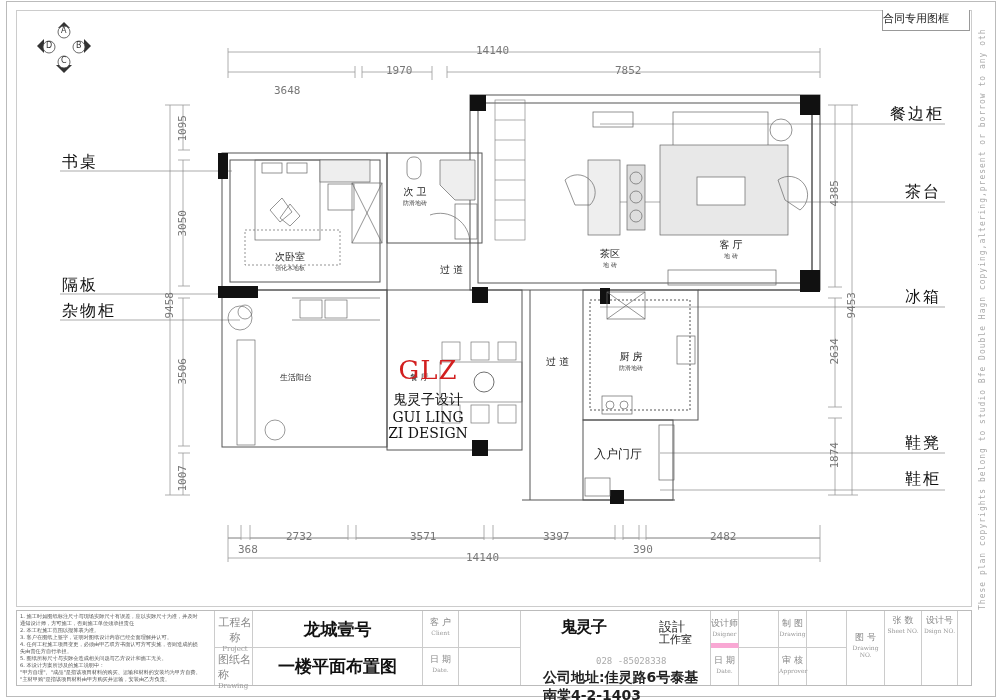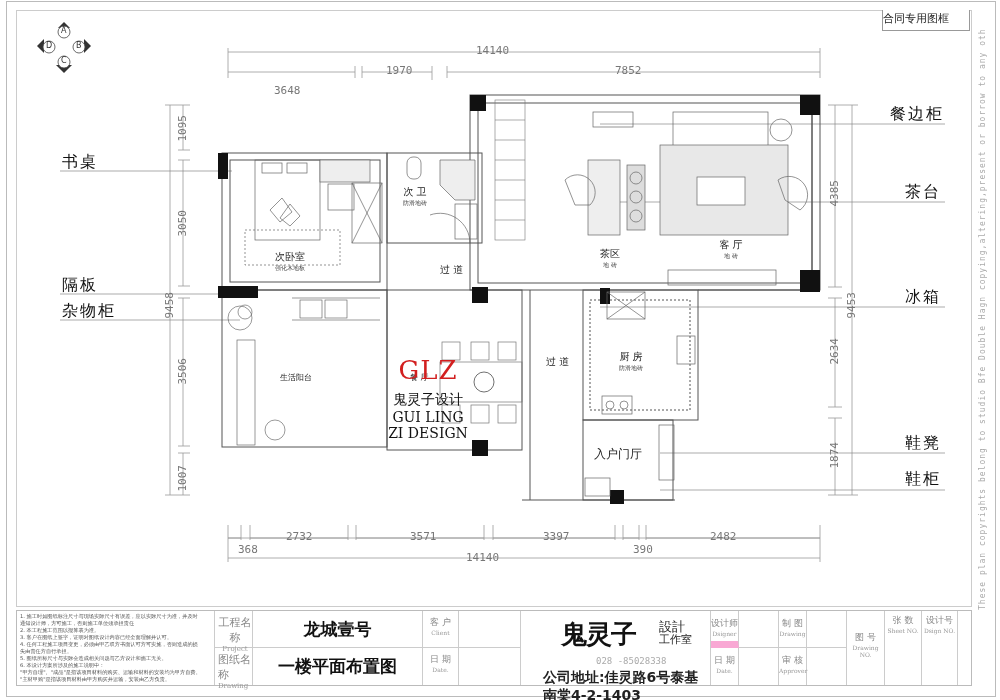--- a/index.html
+++ b/index.html
@@ -17,21 +17,21 @@
   .room-sub{font-family:"DejaVu Serif",serif;font-size:6px;color:#444;}
   
   .tb{left:16px;top:610px;width:956px;height:76px;border:1px solid #bbb;box-sizing:border-box;}
   .tb-cell{position:absolute;border-right:1px solid #ccc;box-sizing:border-box;}
   .tb-notes{left:3px;top:2px;width:196px;font-size:5.2px;line-height:7px;color:#555;}
   .tb-label{font-family:"DejaVu Serif",serif;font-size:11px;color:#888;}
   .tb-label-en{font-family:"DejaVu Serif",serif;font-size:7px;color:#999;}
   .tb-main{font-family:"DejaVu Sans",sans-serif;font-size:17px;color:#111;font-weight:bold;}
   .tb-small{font-family:"DejaVu Serif",serif;font-size:9px;color:#888;text-align:center;}
   .tb-small-en{font-family:"DejaVu Serif",serif;font-size:6px;color:#999;text-align:center;}
-  .brand{font-family:"DejaVu Sans",sans-serif;font-weight:bold;font-size:26px;color:#111;letter-spacing:-1px;}
+  .brand{font-family:"DejaVu Sans",sans-serif;font-weight:bold;font-size:16px;color:#111;letter-spacing:-1px;}
   .brand-sub{font-family:"DejaVu Serif",serif;font-size:13px;color:#222;line-height:14px;}
   .phone{font-family:"DejaVu Sans Mono",monospace;font-size:9px;color:#aaa;}
   .address{font-family:"DejaVu Sans",sans-serif;font-size:14px;color:#222;font-weight:bold;}
   .watermark{text-align:center;}
   .glz{font-family:"DejaVu Serif",serif;font-size:26px;color:#d21f1f;letter-spacing:1px;}
   .wm-cn{font-family:"DejaVu Serif",serif;font-size:14px;color:#111;}
   .wm-en{font-family:"DejaVu Serif",serif;font-size:14px;color:#111;}
 </style>
 </head>
 <body>
@@ -351,21 +351,21 @@
   <div class="tb-cell" style="left:442px;top:0;width:62px;height:37px;border-bottom:1px solid #ccc;"></div>
   <div class="tb-cell" style="left:442px;top:37px;width:62px;height:37px;"></div>
 
   <div class="tb-cell" style="left:504px;top:0;width:190px;height:74px;">
     <div class="abs brand" style="left:40px;top:6px;">鬼灵子</div>
     <div class="abs brand-sub" style="left:138px;top:9px;">設計</div>
     <div class="abs brand-sub" style="left:138px;top:22px;font-size:11px;">工作室</div>
     <div class="abs phone" style="left:75px;top:45px;">028   -85028338</div>
     <div class="abs address" style="left:22px;top:58px;">公司地址:佳灵路6号泰基南棠4-2-1403</div>
   </div>
-  <div class="tb-cell" style="left:694px;top:0;width:28px;height:37px;border-bottom:7px solid #f9a8d4;">
+  <div class="tb-cell" style="left:694px;top:0;width:28px;height:37px;border-bottom:5px solid #f9a8d4;">
     <div class="tb-small" style="margin-top:6px;">设计师</div>
     <div class="tb-small-en">Dsigner</div>
   </div>
   <div class="tb-cell" style="left:694px;top:37px;width:28px;height:37px;">
     <div class="tb-small" style="margin-top:6px;">日 期</div>
     <div class="tb-small-en">Date.</div>
   </div>
   <div class="tb-cell" style="left:722px;top:0;width:40px;height:37px;border-bottom:1px solid #ccc;"></div>
   <div class="tb-cell" style="left:722px;top:37px;width:40px;height:37px;"></div>
   <div class="tb-cell" style="left:762px;top:0;width:28px;height:37px;border-bottom:1px solid #ccc;">

